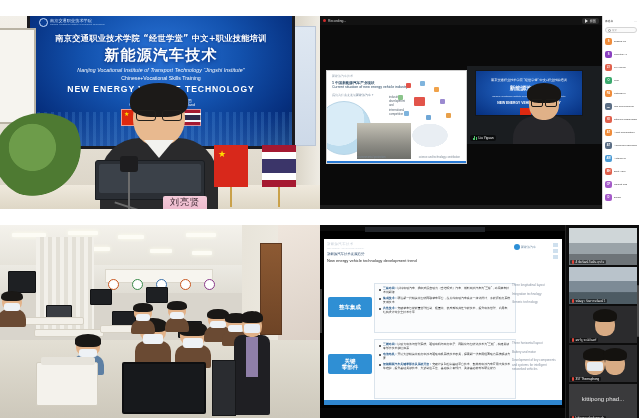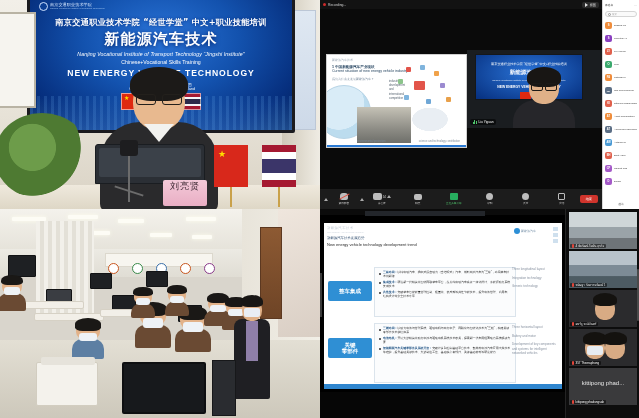--- a/index.html
+++ b/index.html
@@ -10,21 +10,21 @@
     font-family: "Liberation Sans", sans-serif;
   }
   .collage {
     position: relative;
     width: 639px; height: 418px;
     display: grid;
     grid-template-columns: 320px 319px;
     grid-template-rows: 209px 209px;
     background: #ffffff;
   }
-  .quad { position: relative; overflow: hidden; }
+  .quad { position: relative; overflow: hidden; margin-top: 16px; }
 
   
   .q1 { background: #e9e4da; }
   .room-wall {
     position: absolute; inset: 0;
     background:
       linear-gradient(180deg,#f2efe8 0%,#e7e2d7 55%,#d9d2c4 100%);
   }
   .wall-right {
     position:absolute; right:0; top:0; width:38px; height:100%;

